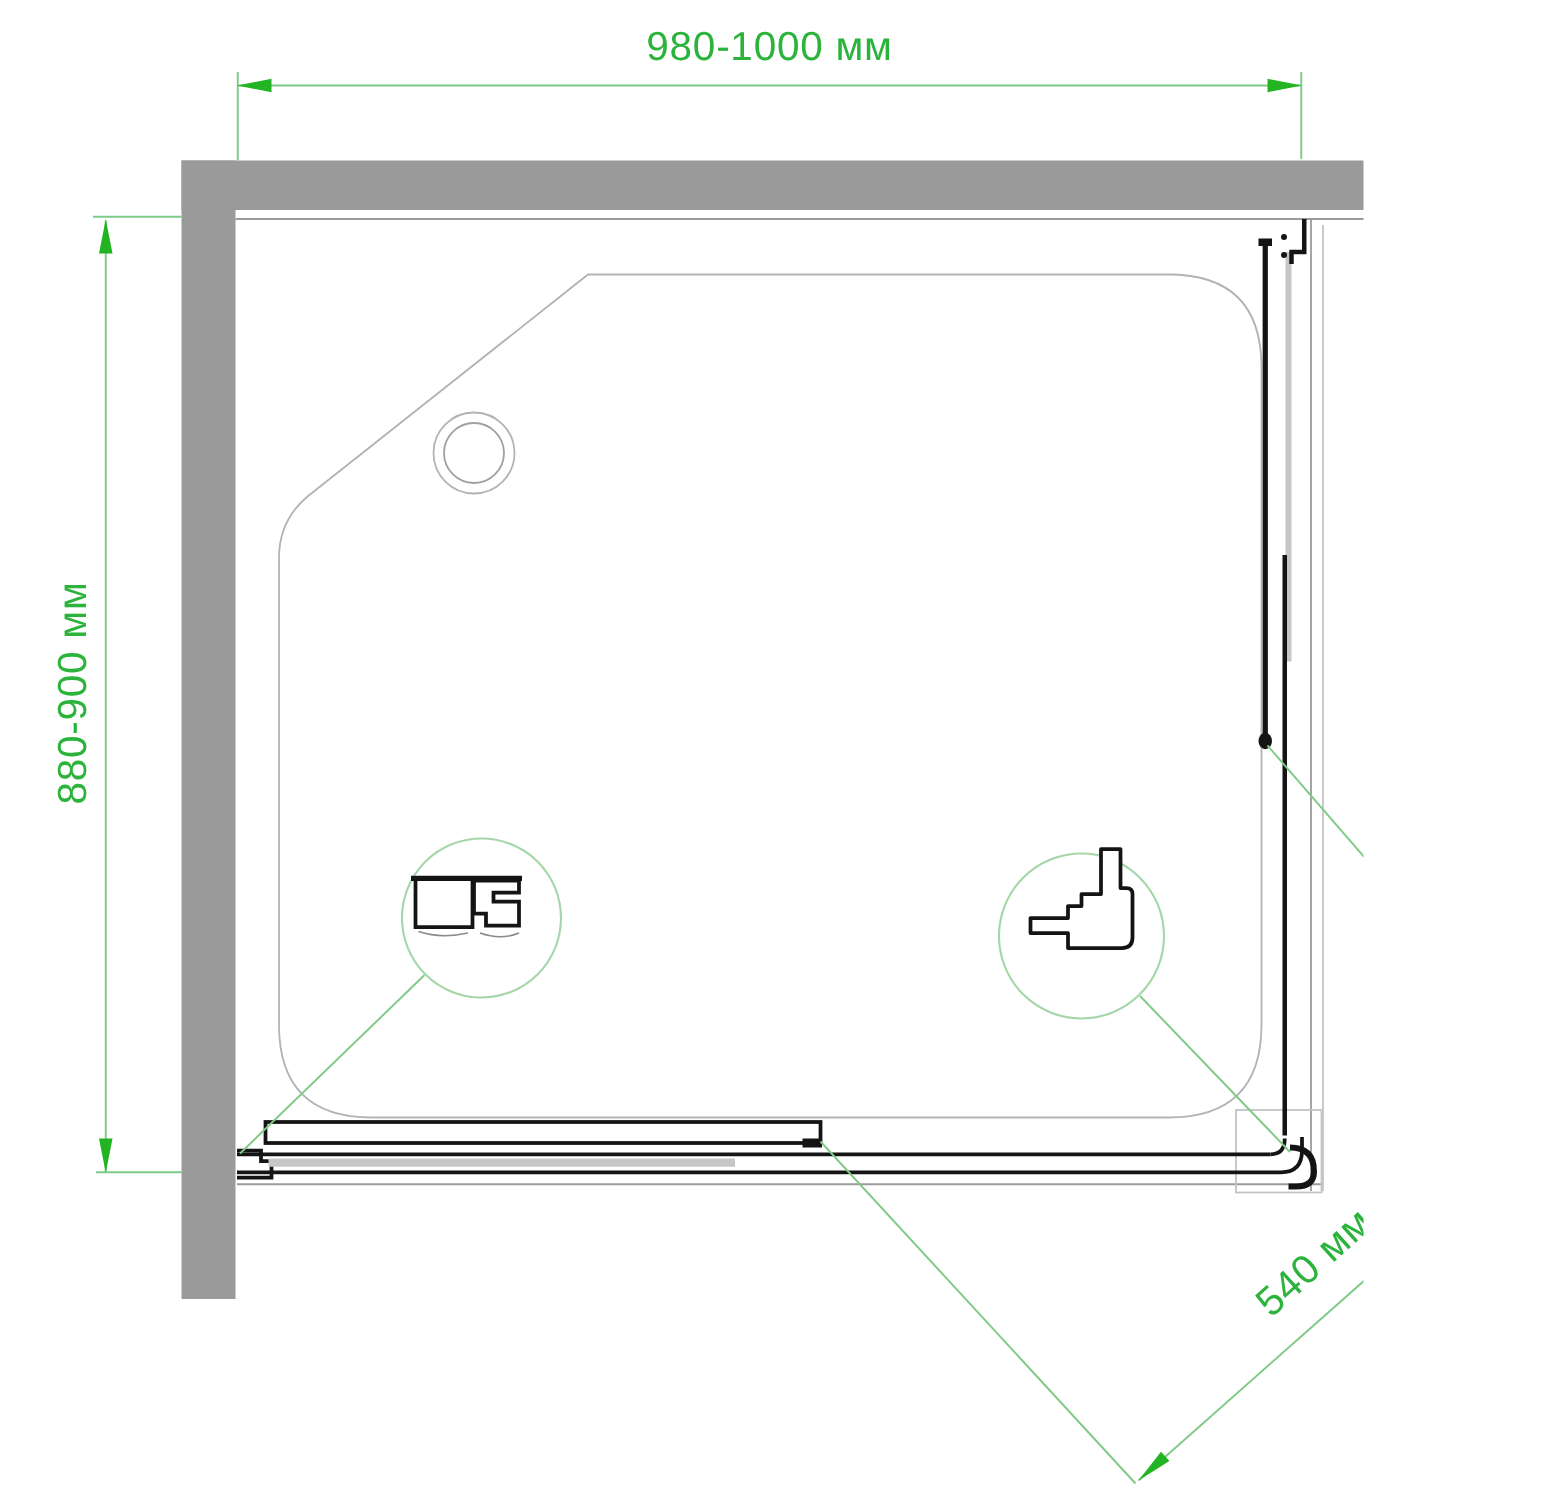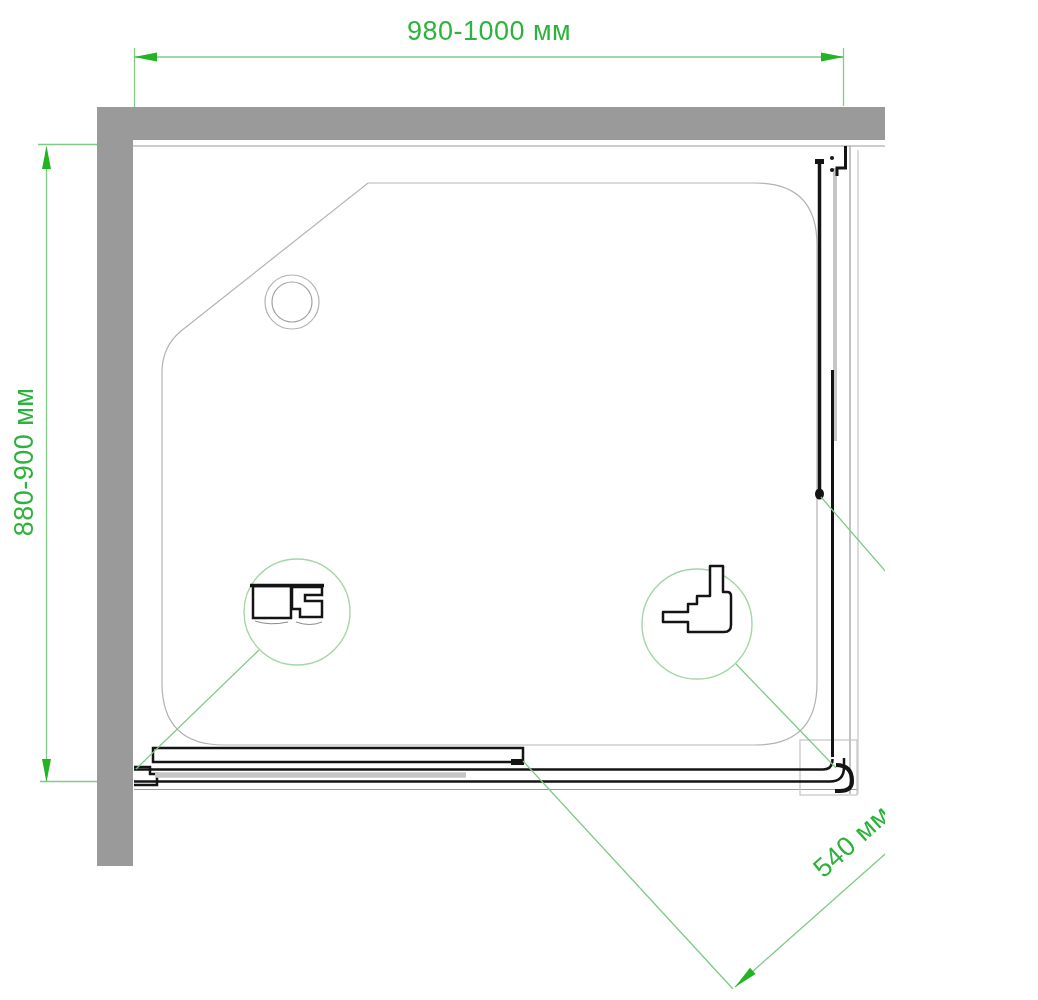--- a/index.html
+++ b/index.html
@@ -2,20 +2,21 @@
 <html style="--text-green: #2bb33b; --arrow-green: #22b422; --line-green: #7fca86; --circle-green: #a5d6a8; --wall-gray: #9a9a9a; --glass-gray: #c6c6c6; --outline-gray: #b3b3b3; --frame-gray: #9b9b9b; --faint-gray: #c4c4c4; --black: #141414; --background: #ffffff;"><head>
 <meta charset="utf-8">
 <style>
   html,body{margin:0;padding:0;background:#fff;}
   .stage{
     position:relative;
     width:885px;height:1000px;
     background:var(--background,#fff);
     overflow:hidden;
     font-family:"Liberation Sans", sans-serif;
+    padding-left:24px;
   }
   svg{display:block}
   text{
     font-family:"Liberation Sans", sans-serif;
     fill:var(--text-green,#2bb33b);
   }
   .dim-label{font-size:27px;letter-spacing:0.5px;}
 </style>
 </head>
 <body>

